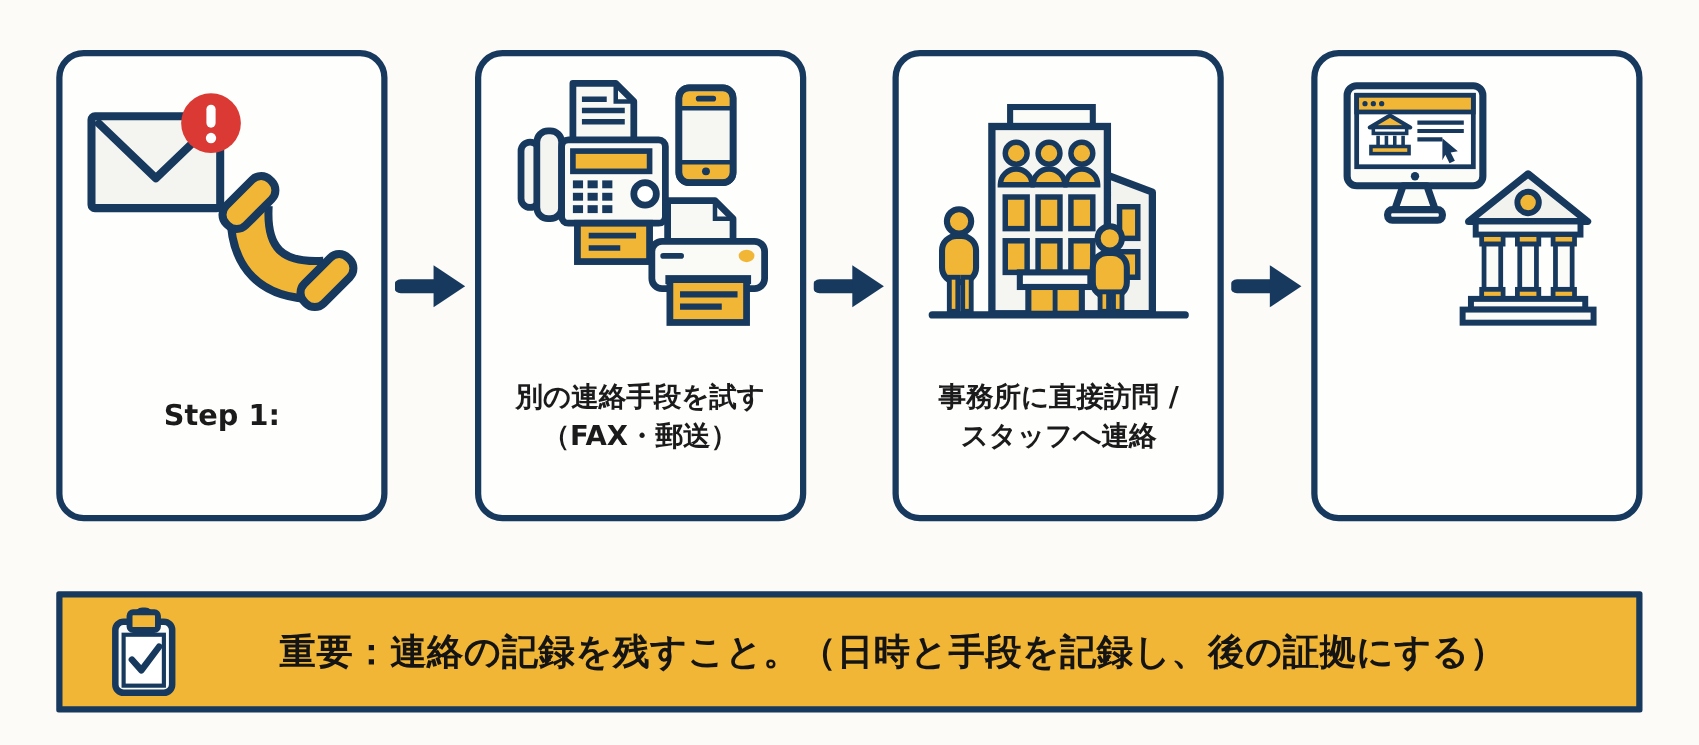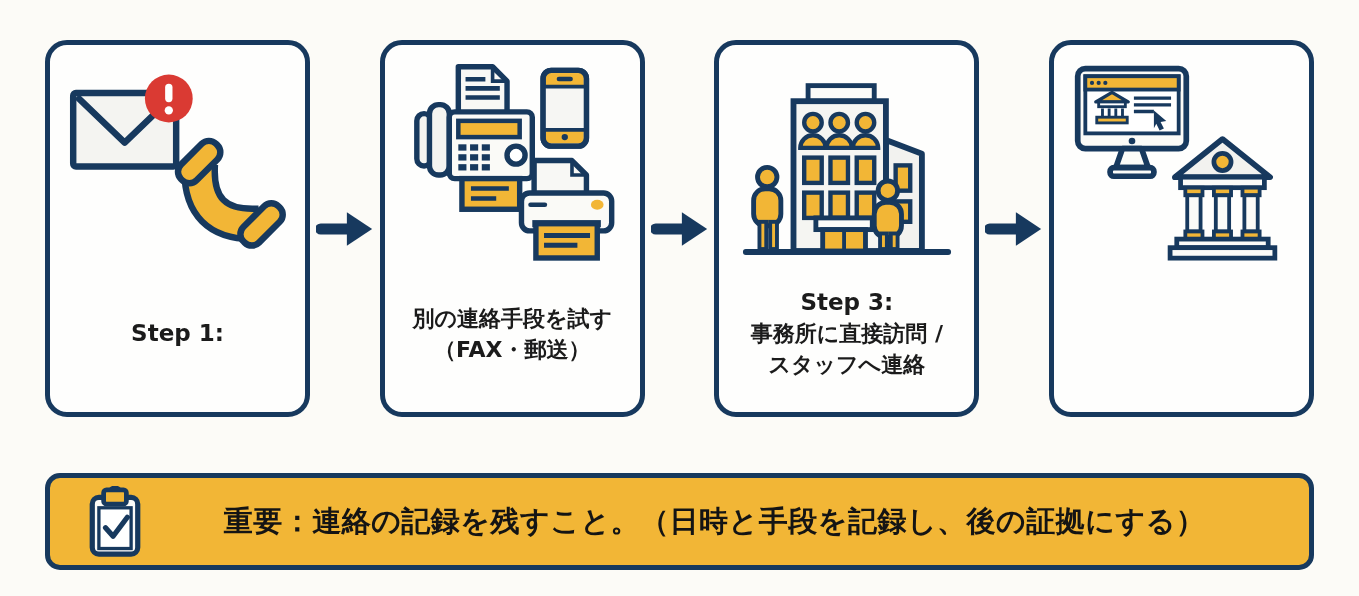--- a/index.html
+++ b/index.html
@@ -52,21 +52,21 @@
     display:flex;
     align-items:center;
     justify-content:center;
   }
 
   .note-banner {
     margin:56px 45px 0 45px;
     height:97px;
     background:#F2B636;
     border:5px solid #17395E;
-    border-radius:15px;
+    border-radius:2px;
     display:flex;
     align-items:center;
     padding:0 26px 0 34px;
   }
   .note-icon { flex:0 0 auto; display:flex; }
   .note-text {
     flex:1;
     text-align:center;
     font-weight:bold;
     font-size:29px;
@@ -215,21 +215,20 @@
           <g>
             <circle cx="152" cy="130" r="10" fill="#F2B636" stroke="#17395E" stroke-width="5"></circle>
             <rect x="138" y="142" width="28" height="36" rx="12" fill="#F2B636" stroke="#17395E" stroke-width="5"></rect>
             <rect x="144" y="174" width="7" height="16" fill="#F2B636" stroke="#17395E" stroke-width="4"></rect>
             <rect x="155" y="174" width="7" height="16" fill="#F2B636" stroke="#17395E" stroke-width="4"></rect>
           </g>
           <path d="M6,193 H214" stroke="#17395E" stroke-width="6" stroke-linecap="round"></path>
         </svg>
       </div>
       <div class="card-text">
-        <div class="step-title">Step 3:</div>
         <div class="step-desc">事務所に直接訪問 /
 スタッフへ連絡</div>
       </div>
     </section>
 
     <div class="arrow-cell">
       <svg width="58" height="42" viewBox="0 0 62 44">
         <path d="M5,22 H36" stroke="#17395E" stroke-width="12" stroke-linecap="round"></path>
         <path d="M33,4 L60,22 L33,40 Z" fill="#17395E"></path>
       </svg>

